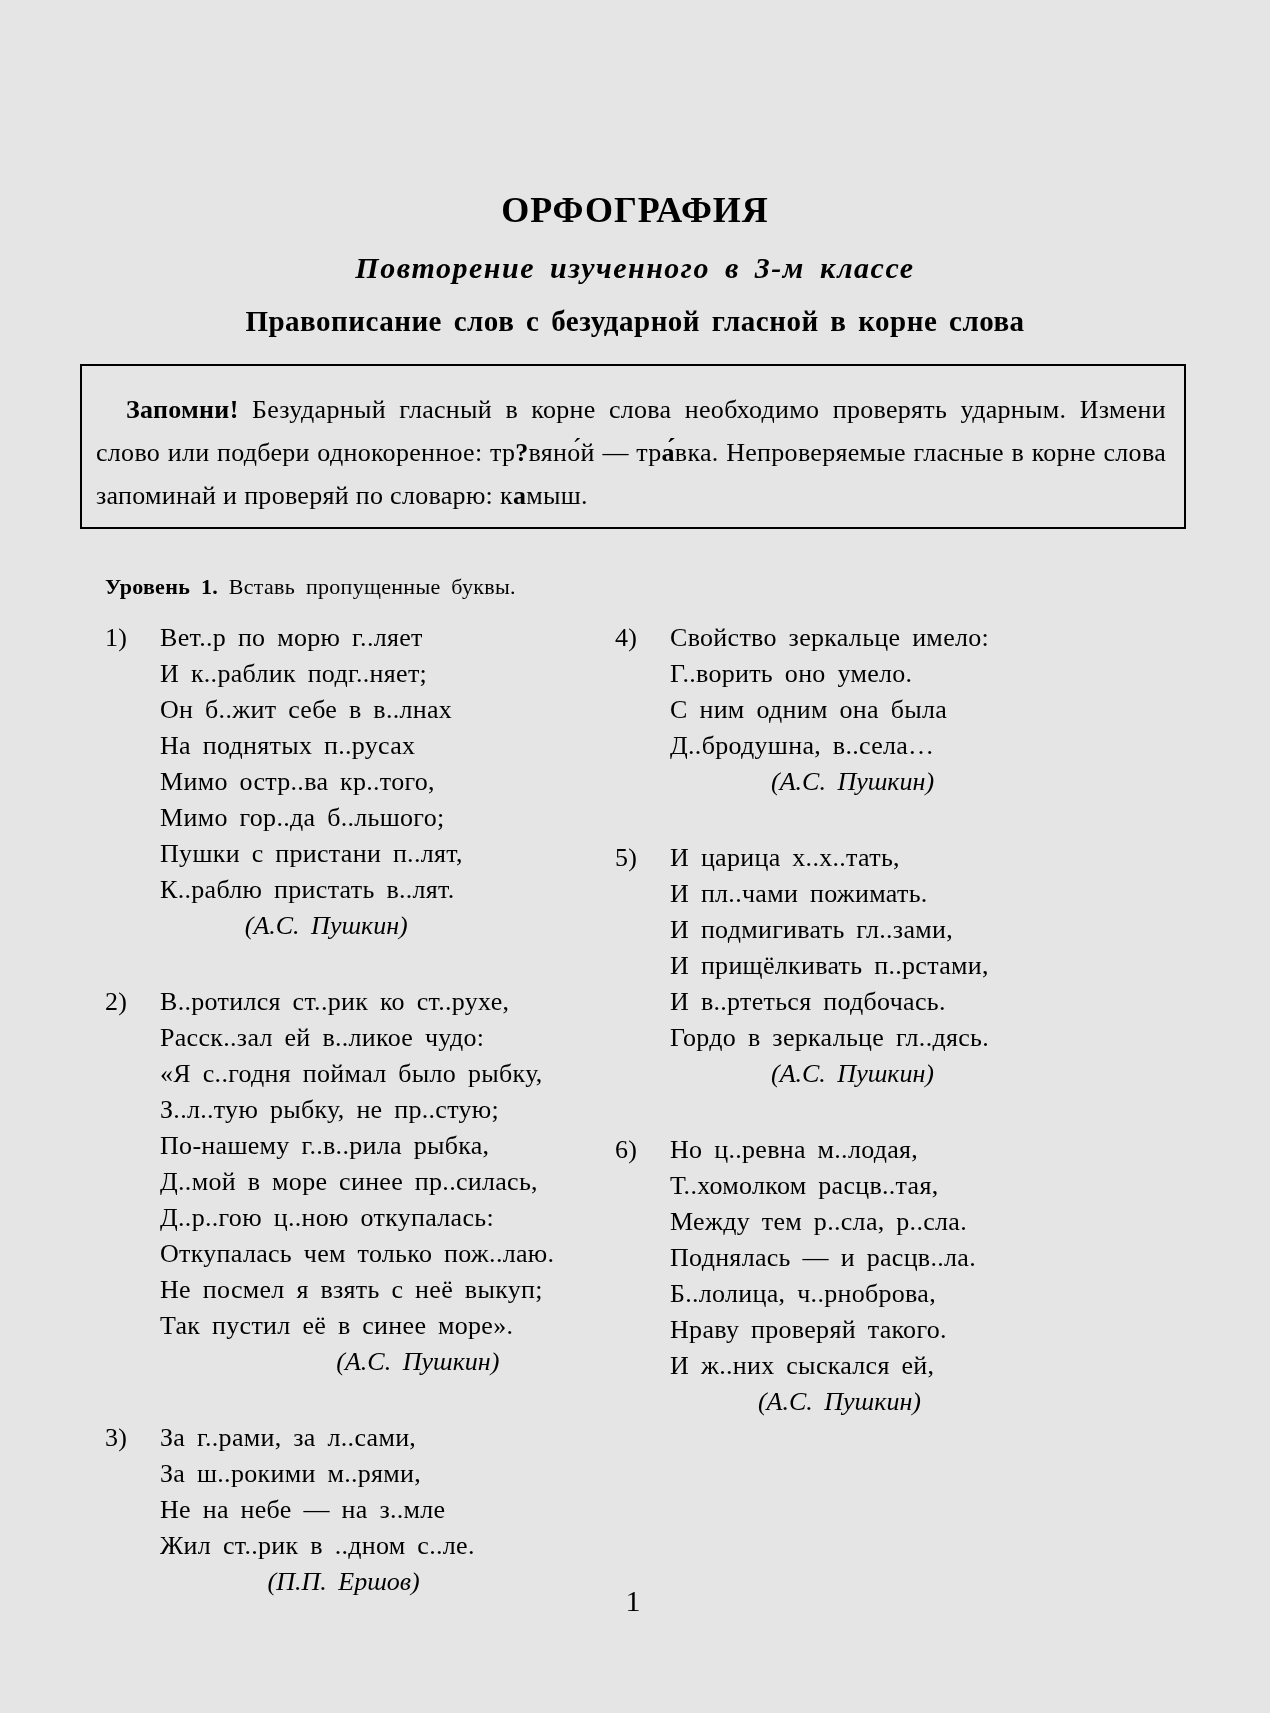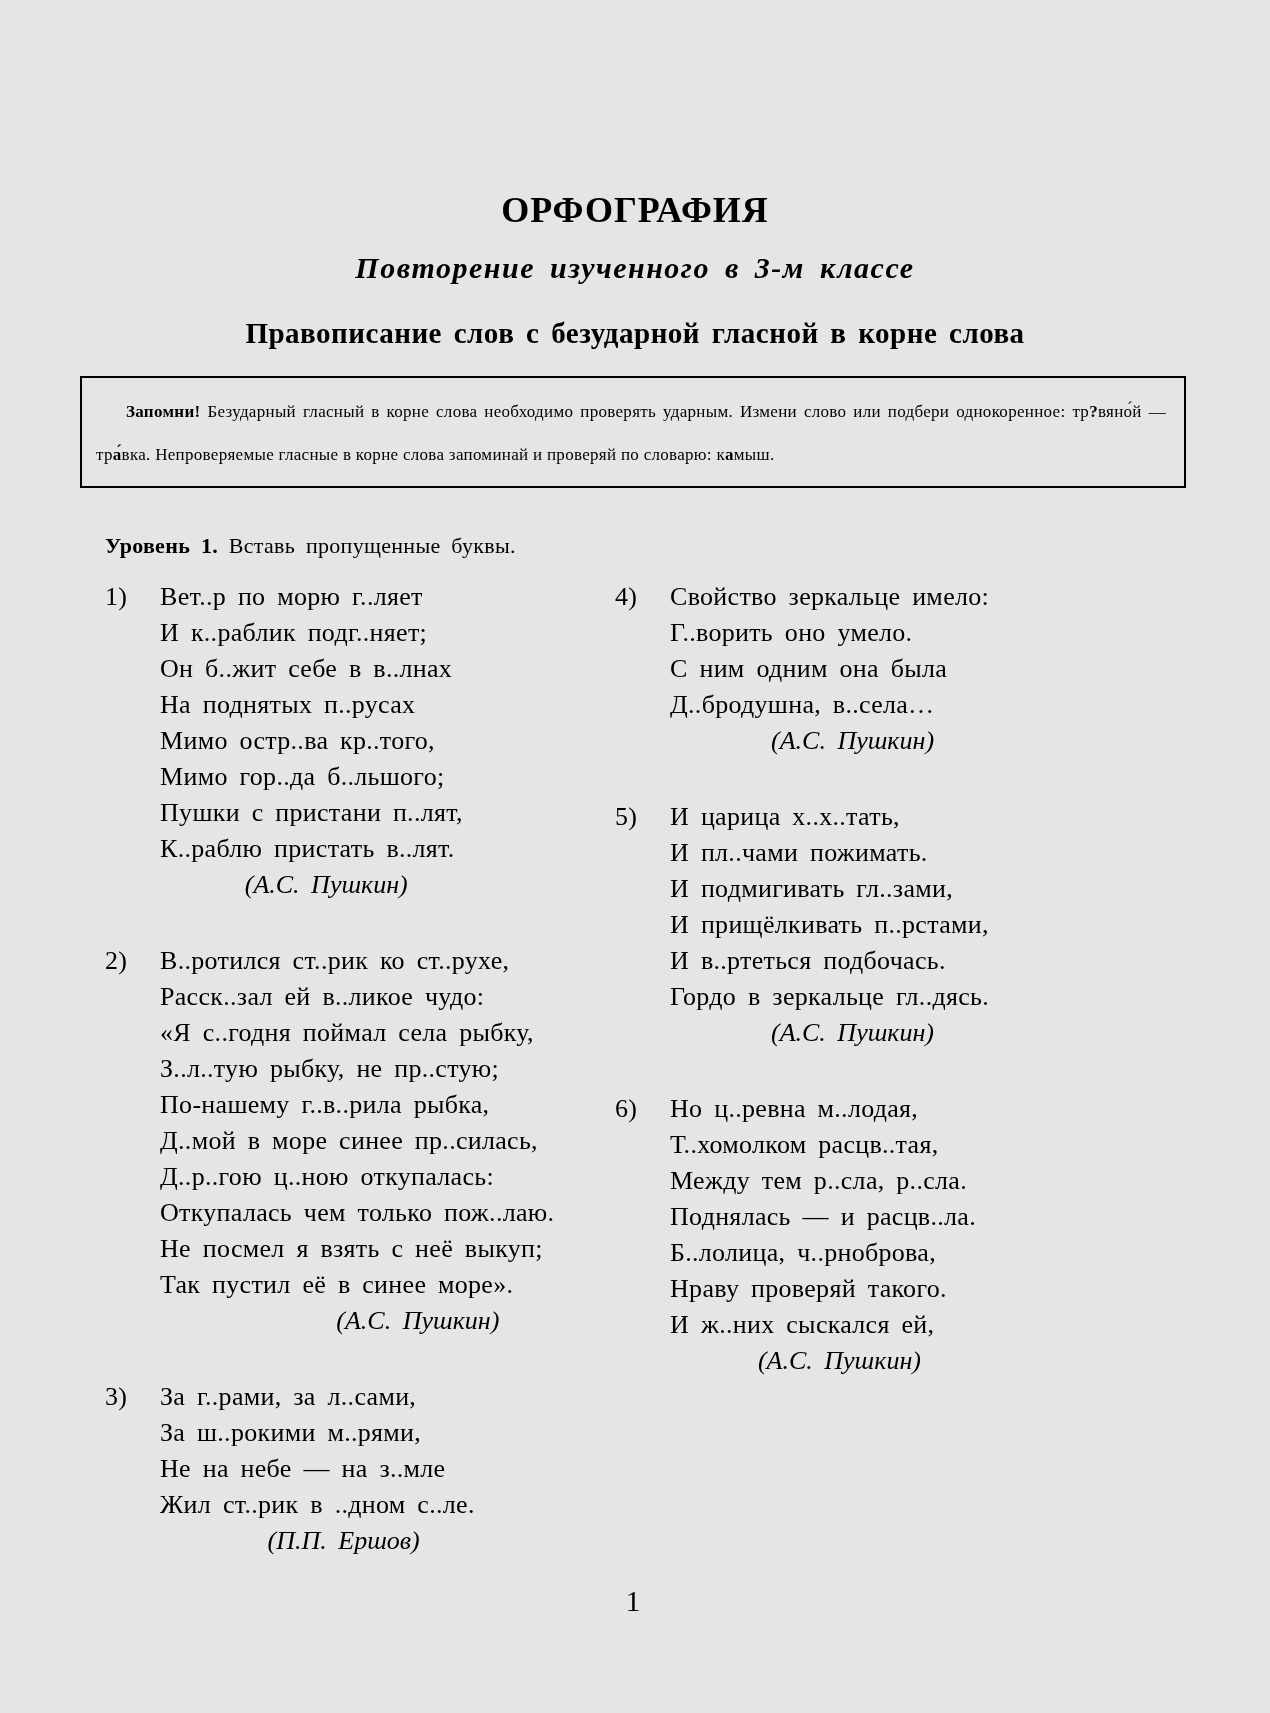--- a/index.html
+++ b/index.html
@@ -26,36 +26,36 @@
     padding-top: 25px;
     text-align: center;
     font-size: 30px;
     font-weight: bold;
     font-style: italic;
     letter-spacing: 1.5px;
     word-spacing: 6px;
     line-height: 1.0;
   }
   .section-heading {
-    margin: 12px;
+    margin: 0;
     padding-top: 24px;
     text-align: center;
     font-size: 29px;
     font-weight: bold;
     letter-spacing: 0.5px;
     word-spacing: 4px;
     line-height: 1.0;
   }
   .memo-box {
     box-sizing: border-box;
     width: 1106px;
     margin: 28px auto 0 80px;
     border: 2px solid #000000;
-    padding: 12px 18px 10px 14px;
-    font-size: 17px;
+    padding: 22px 18px 10px 14px;
+    font-size: 26px;
     line-height: 43px;
     text-align: justify;
     text-indent: 30px;
     letter-spacing: 0.3px;
   }
   .task-line {
     margin: 42px 0 0 105px;
     font-size: 22px;
     letter-spacing: 0.3px;
     word-spacing: 5px;
@@ -135,21 +135,21 @@
             <div class="poem-line">Пушки с пристани п..лят,</div>
             <div class="poem-line">К..раблю пристать в..лят.</div>
             <div class="attribution">(А.С. Пушкин)</div>
           </div>
         </div>
         <div class="poem">
           <div class="poem-number">2)</div>
           <div class="poem-lines">
             <div class="poem-line">В..ротился ст..рик ко ст..рухе,</div>
             <div class="poem-line">Расск..зал ей в..ликое чудо:</div>
-            <div class="poem-line">«Я с..годня поймал села рыбку,</div>
+            <div class="poem-line">«Я с..годня поймал было рыбку,</div>
             <div class="poem-line">З..л..тую рыбку, не пр..стую;</div>
             <div class="poem-line">По-нашему г..в..рила рыбка,</div>
             <div class="poem-line">Д..мой в море синее пр..силась,</div>
             <div class="poem-line">Д..р..гою ц..ною откупалась:</div>
             <div class="poem-line">Откупалась чем только пож..лаю.</div>
             <div class="poem-line">Не посмел я взять с неё выкуп;</div>
             <div class="poem-line">Так пустил её в синее море».</div>
             <div class="attribution">(А.С. Пушкин)</div>
           </div>
         </div>

